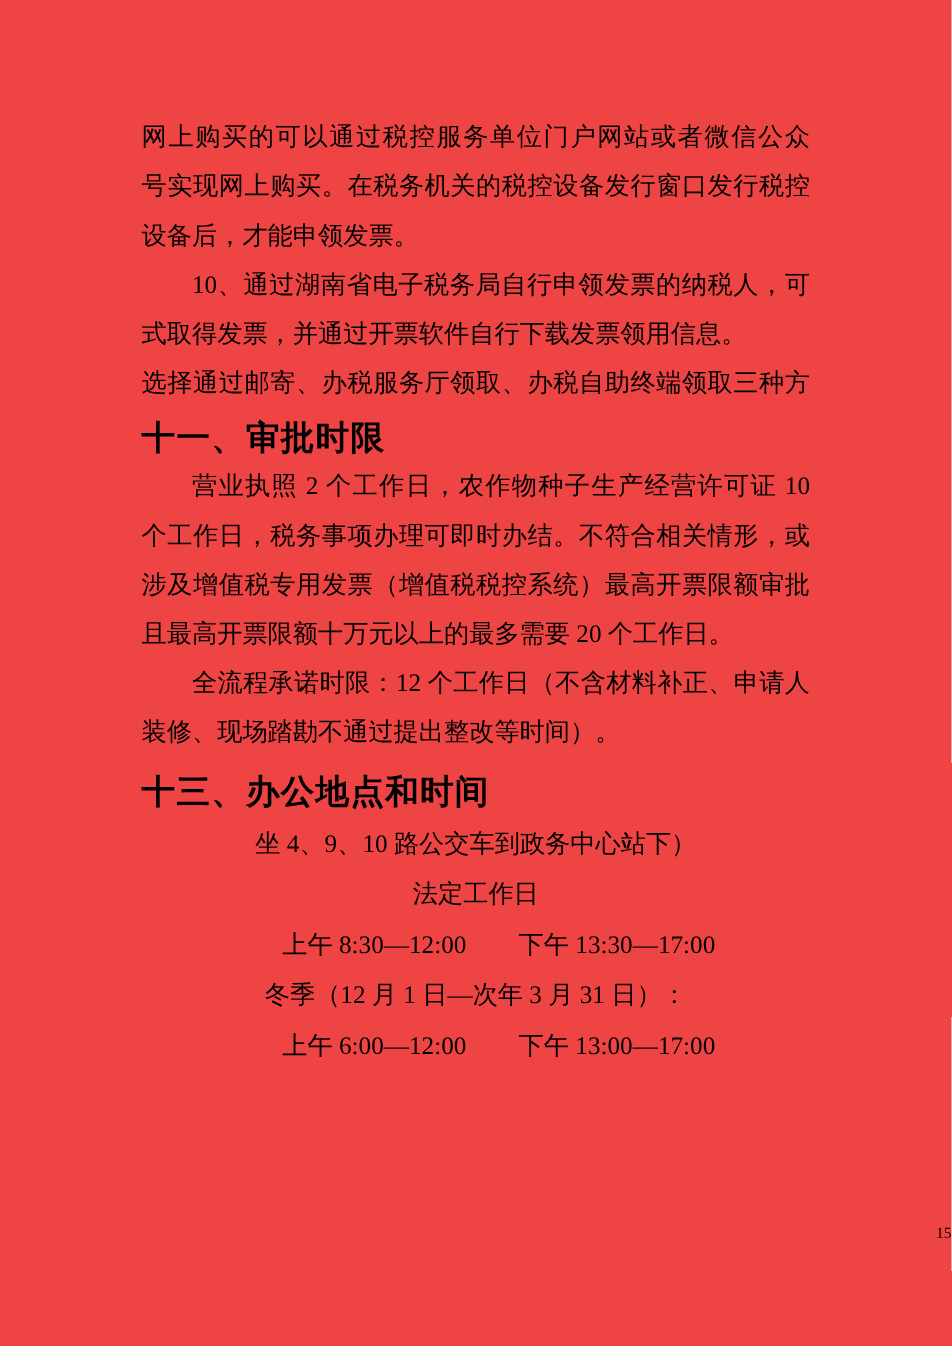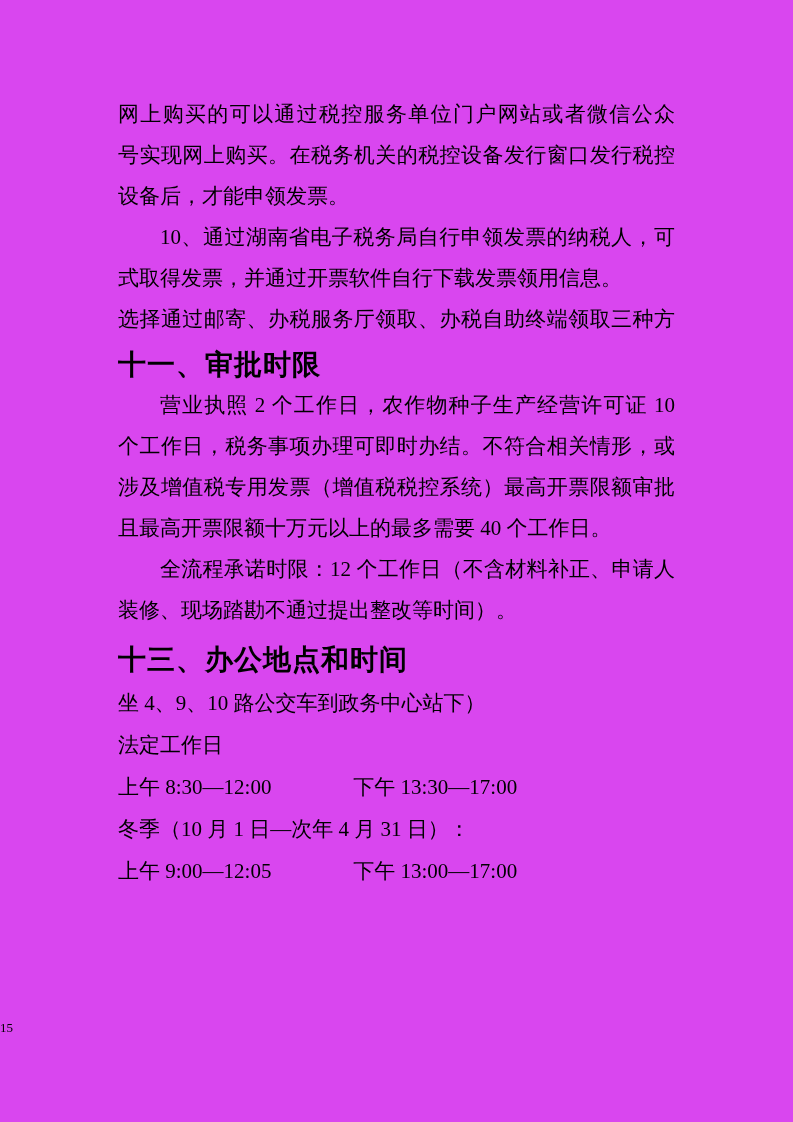--- a/index.html
+++ b/index.html
@@ -4,21 +4,21 @@
 <style>
   html, body {
     margin: 0;
     padding: 0;
     background: #ffffff;
   }
   .page {
     position: relative;
     width: 793px;
     height: 1122px;
-    background: #d946ef;
+    background: #ef4444;
     font-family: "Liberation Serif", "DejaVu Serif", serif;
     color: #000000;
     overflow: hidden;
   }
   .content {
     position: absolute;
     left: 118px;
     top: 94px;
     width: 557px;
     font-size: 21px;
@@ -44,31 +44,31 @@
     font-family: "Liberation Sans", "DejaVu Sans", sans-serif;
     font-weight: bold;
     font-size: 28px;
     letter-spacing: 1px;
     line-height: 41px;
     text-align: left;
   }
   .heading-approval { margin-top: 4px; }
   .heading-office  { margin-top: 8px; }
   .sect-office { margin-top: 2px; }
-  .sect-office .ln { line-height: 42px; }
+  .sect-office .ln { line-height: 42px; text-align: center; }
   .timerow .am {
     display: inline-block;
     width: 230px;
   }
   .footer {
     position: absolute;
     left: 0;
     right: 0;
     top: 1020px;
-    text-align: left;
+    text-align: right;
     font-size: 13px;
     color: #000000;
   }
 </style>
 </head>
 <body>
 
 <div class="page">
   <div class="content">
 
@@ -83,45 +83,45 @@
       <div class="ln end">式取得发票，并通过开票软件自行下载发票领用信息。</div>
       <div class="ln fill">选择通过邮寄、办税服务厅领取、办税自助终端领取三种方</div>
     </div>
 
     <div class="heading heading-approval">十一、审批时限</div>
 
     <div>
       <div class="ln fill ind">营业执照 2 个工作日，农作物种子生产经营许可证 10</div>
       <div class="ln fill">个工作日，税务事项办理可即时办结。不符合相关情形，或</div>
       <div class="ln fill">涉及增值税专用发票（增值税税控系统）最高开票限额审批</div>
-      <div class="ln end">且最高开票限额十万元以上的最多需要 40 个工作日。</div>
+      <div class="ln end">且最高开票限额十万元以上的最多需要 20 个工作日。</div>
     </div>
 
     <div>
       <div class="ln fill ind">全流程承诺时限：12 个工作日（不含材料补正、申请人</div>
       <div class="ln end">装修、现场踏勘不通过提出整改等时间）。</div>
     </div>
 
     <div class="heading heading-office">十三、办公地点和时间</div>
 
     <div class="sect-office">
       <div class="ln end">坐 4、9、10 路公交车到政务中心站下）</div>
 
       <div class="ln end">法定工作日</div>
 
 
       <div class="ln end timerow">
         <span class="am">上午 8:30—12:00</span>
         <span class="pm">下午 13:30—17:00</span>
       </div>
 
-      <div class="ln end">冬季（10 月 1 日—次年 4 月 31 日）：</div>
+      <div class="ln end">冬季（12 月 1 日—次年 3 月 31 日）：</div>
 
       <div class="ln end timerow">
-        <span class="am">上午 9:00—12:05</span>
+        <span class="am">上午 6:00—12:00</span>
         <span class="pm">下午 13:00—17:00</span>
       </div>
     </div>
 
   </div>
 
   <div class="footer">15</div>
 </div>
 
 </body></html>

